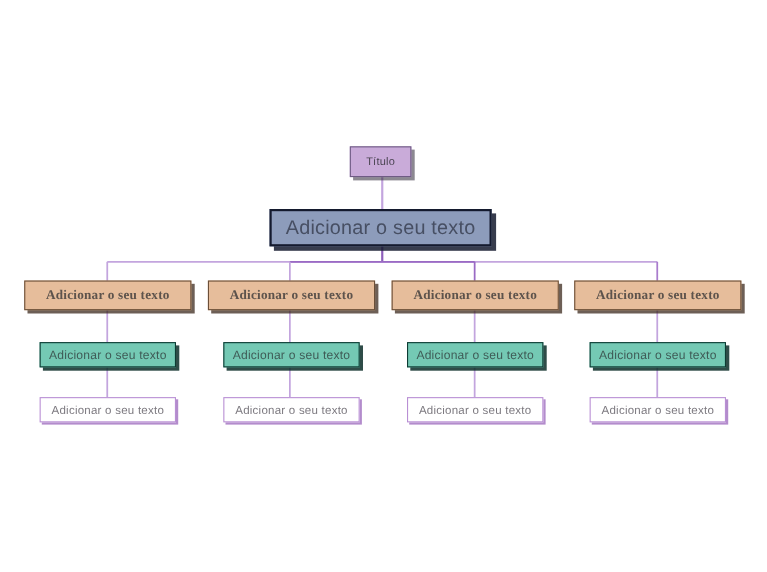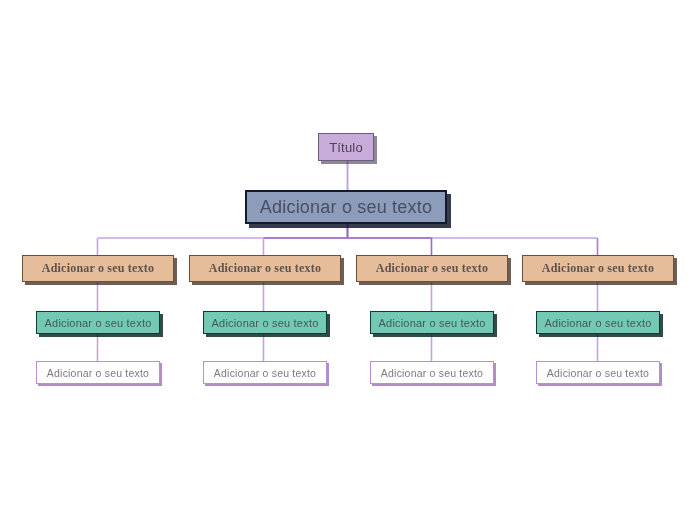--- a/index.html
+++ b/index.html
@@ -40,21 +40,21 @@
     text-align: center;
     white-space: nowrap;
     letter-spacing: 0.2px;
   }
 
   
   .node-title {
     background: #c9abd9;
     border: 1px solid #6f5b84;
     color: #4a4452;
-    font-size: 13px;
+    font-size: 10px;
     box-shadow: 3px 3px 0 rgba(45,40,55,0.55);
   }
 
   
   .node-main {
     background: #8d9cbb;
     border: 2px solid #141a2e;
     color: #474f63;
     font-size: 18px;
     box-shadow: 4px 4px 0 rgba(20,26,46,0.85);

